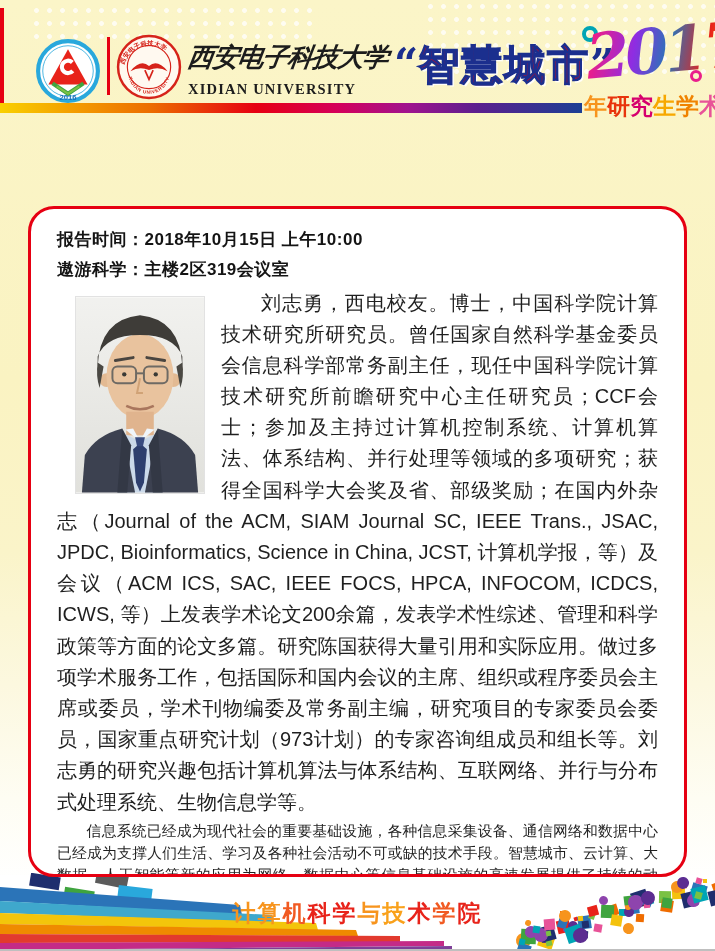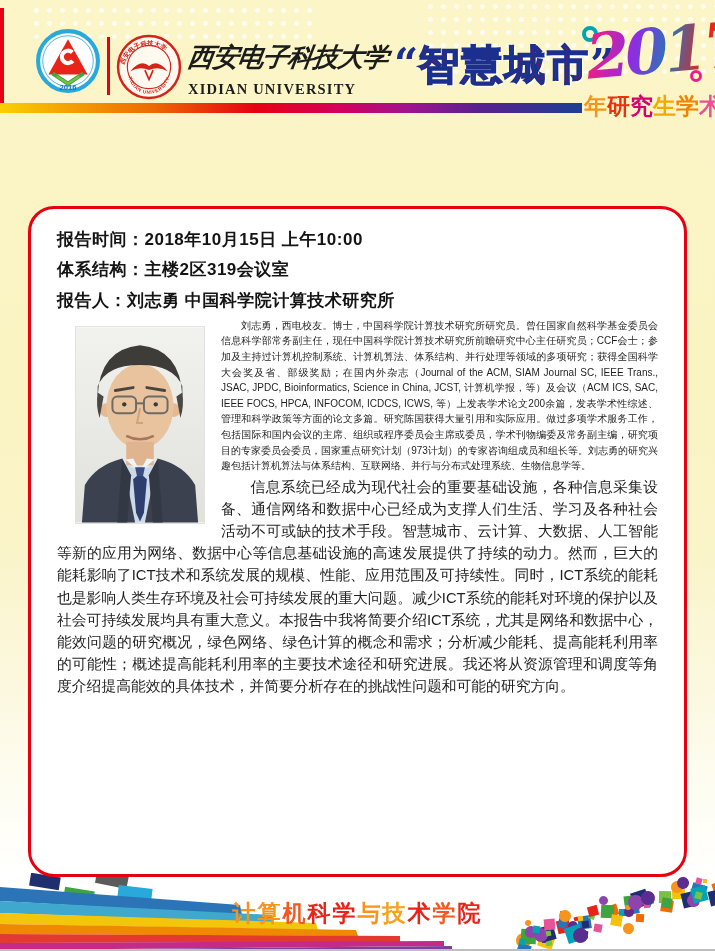--- a/index.html
+++ b/index.html
@@ -10,21 +10,21 @@
   }
   
   .dots{ position:absolute; z-index:0;
     background-image:radial-gradient(circle, rgba(255,255,255,0.75) 2.1px, rgba(255,255,255,0) 2.6px);
     background-size:13px 13px;
   }
   .dots-left{ left:30px; top:4px; width:290px; height:42px; }
   .dots-right{ left:424px; top:0; width:291px; height:82px; }
   .left-strip{ position:absolute; left:0; top:8px; width:4px; height:96px; background:#E60012; }
   .logo{ position:absolute; }
-  .badge{ left:35px; top:28px; width:66px; height:66px;text-align:right; }
+  .badge{ left:35px; top:38px; width:66px; height:66px;text-align:right; }
   .logo-divider{ position:absolute; left:107px; top:37px; width:3px; height:58px; background:#E60012; }
   .seal{ left:116px; top:34px; width:66px; height:66px; }
   .uni-block{ position:absolute; left:188px; top:40px; width:170px; }
   .uni-cn{ font-family:"DejaVu Serif","Liberation Serif",serif; font-style:italic; font-weight:bold;
     font-size:26px; color:#1c1c1c; transform:skewX(-8deg); white-space:nowrap; letter-spacing:-1px; }
   .uni-en{ font-family:"Liberation Serif","DejaVu Serif",serif; font-weight:bold; font-size:14.5px;
     color:#1c1c1c; letter-spacing:1.2px; margin-top:6px; white-space:nowrap; }
   .slogan{ position:absolute; left:394px; top:38px; white-space:nowrap; z-index:1; }
   .slogan .q{ font-size:42px; font-weight:900; color:#1B2F8E; font-family:"DejaVu Serif",serif; }
   .slogan .s{ font-size:41px; font-weight:900; color:#E60012;
@@ -46,21 +46,21 @@
   .main-title{ position:absolute; left:0; top:138px; width:100%; text-align:center;
     font-size:30px; font-weight:bold; color:#1B1B8A; letter-spacing:1px; }
   
   .content-box{ position:absolute; left:28px; top:206px; width:659px; height:671px; z-index:2;
     background:#ffffff; border:3.5px solid #E60012; border-radius:26px;
     padding:16px 26px 12px 26px; overflow:hidden; }
   .info-line{ font-size:17px; font-weight:bold; color:#141414; line-height:1.78; letter-spacing:0.5px; }
   .bio-wrap{ margin-top:2px; }
   .photo{ float:left; width:130px; height:198px; margin:8px 16px 4px 18px; }
   .photo svg{ display:block; width:100%; height:100%; border:1px solid #e2e2e2; }
-  .bio-text{ font-size:10px; color:#1f1f1f; line-height:1.56; text-align:justify; text-indent:2em; }
+  .bio-text{ font-size:20px; color:#1f1f1f; line-height:1.56; text-align:justify; text-indent:2em; }
   .abs-label{ clear:both; font-size:17.5px; font-weight:bold; color:#141414; margin-top:10px; letter-spacing:1px; }
   .abs-text{ font-size:14.8px; color:#1f1f1f; line-height:1.5; text-align:justify; text-indent:2em; margin-top:2px; }
   
   .footer{ position:absolute; left:0; bottom:0; width:715px; height:76px; background:#ffffff; z-index:1; }
   .swoosh{ position:absolute; left:0; bottom:0; z-index:1; }
   .dept{ position:absolute; left:0; bottom:22px; width:100%; text-align:center; z-index:3;
     font-size:23px; font-weight:bold; letter-spacing:2px; }
   .collage{ position:absolute; right:0; bottom:0; width:218px; height:80px; z-index:2; overflow:hidden; }
   .tile{ position:absolute; }
   .bottom-edge{ position:absolute; left:0; bottom:0; width:100%; height:2px; background:#bfbfbf; z-index:5; }
@@ -116,22 +116,21 @@
   <div class="year-swirl swirl1"></div>
   <div class="year-swirl swirl2"></div>
   <div class="year-art">2017</div>
 
   <div class="grad-bar"></div>
   <div class="event-line"><span style="color: rgb(247, 148, 29);">年</span><span style="color: rgb(232, 52, 12);">研</span><span style="color: rgb(214, 0, 110);">究</span><span style="color: rgb(247, 168, 0);">生</span><span style="color: rgb(240, 131, 0);">学</span><span style="color: rgb(232, 82, 152);">术</span></div>
 
 
   <div class="content-box">
     <div class="info-line"><span>报告时间：</span><span>2018年10月15日 上午10:00</span></div>
-    <div class="info-line"><span>体系结构：</span><span>主楼2区319会议室</span></div>
-    <div class="info-line"><span>报告人：</span><span>刘志勇 中国科学院计算技术研究所</span></div>
+    <div class="info-line"><span>遨游科学：</span><span>主楼2区319会议室</span></div>
 
     <div class="bio-wrap">
       <div class="photo">
         <svg viewBox="0 0 130 198">
           <rect width="130" height="198" fill="#EAEAE6"></rect>
           <rect width="130" height="198" fill="url(#bgGrad)" opacity="0.35"></rect>
           <defs>
               <linearGradient id="bgGrad" x1="0" y1="0" x2="0" y2="1">
             <stop offset="0" stop-color="#ffffff"></stop>
                 <stop offset="1" stop-color="#cfcfc9"></stop>

